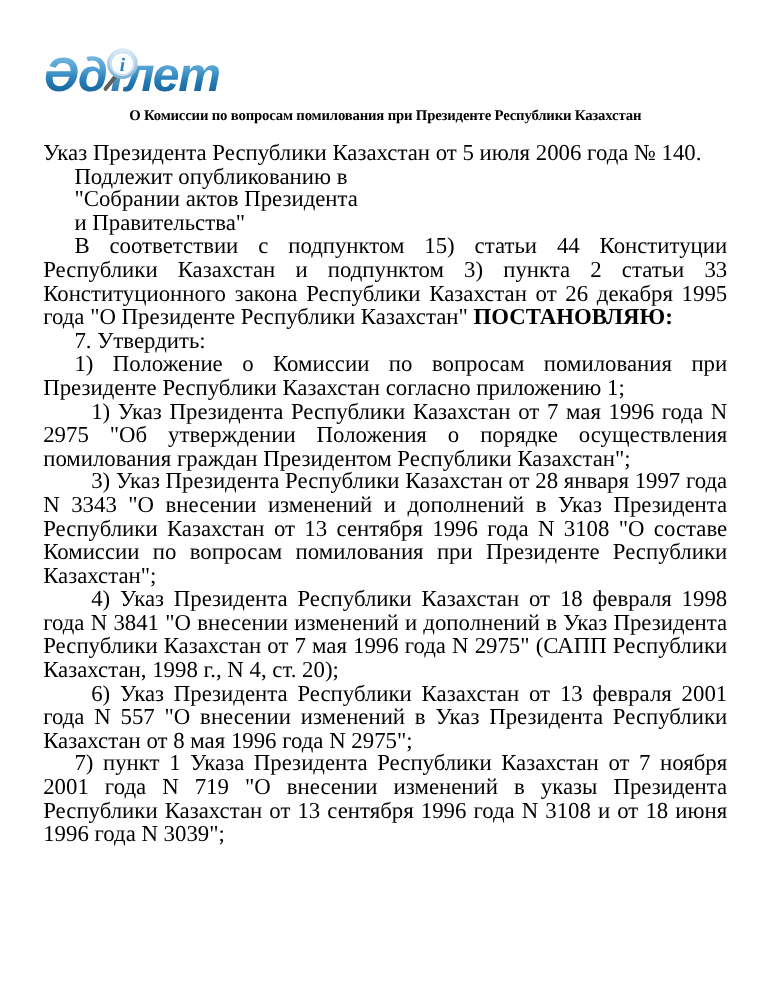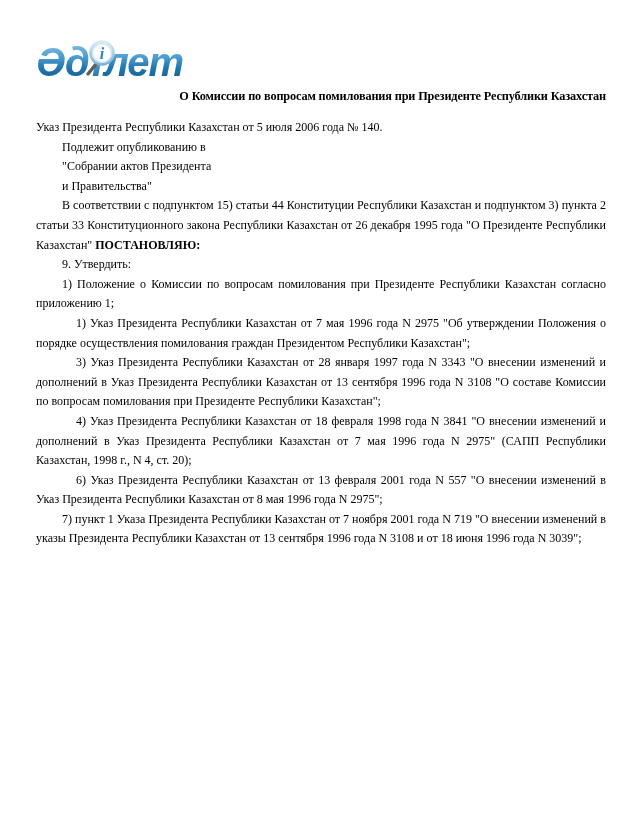--- a/index.html
+++ b/index.html
@@ -40,27 +40,27 @@
     width: 570px;
   }
 
   .doc-title {
     font-family: "Liberation Serif", "DejaVu Serif", serif;
     font-weight: bold;
     font-size: 12.3px;
     line-height: 16px;
     letter-spacing: -0.15px;
     margin: 0 0 14px 0;
-    text-align: right;
+    text-align: center;
     white-space: nowrap;
   }
 
   p.para {
     margin: 0;
-    font-size: 12px;
+    font-size: 19px;
     line-height: 19.6px;
     text-align: justify;
     text-justify: inter-word;
     hyphens: none;
   }
 
   
   .ind-0   { text-indent: 0; }
   .ind-md  { text-indent: 26px; }
   .ind-lg  { text-indent: 40px; }
@@ -112,21 +112,21 @@
     <div class="doc-title">О Комиссии по вопросам помилования при Президенте Республики Казахстан</div>
 
     <p class="para ind-0">Указ Президента Республики Казахстан от 5 июля 2006 года № 140.</p>
 
     <p class="para ind-md no-justify">Подлежит опубликованию в</p>
     <p class="para ind-md no-justify">"Собрании актов Президента</p>
     <p class="para ind-md no-justify">и Правительства"</p>
 
     <p class="para ind-md"><span>В соответствии с подпунктом 15) статьи 44 Конституции Республики Казахстан и подпунктом 3) пункта 2 статьи 33 Конституционного закона Республики Казахстан от 26 декабря 1995 года "О Президенте Республики Казахстан" </span><span class="b">ПОСТАНОВЛЯЮ:</span></p>
 
-    <p class="para ind-md no-justify">9. Утвердить:</p>
+    <p class="para ind-md no-justify">7. Утвердить:</p>
 
     <p class="para ind-md">1) Положение о Комиссии по вопросам помилования при Президенте Республики Казахстан согласно приложению 1;</p>
 
 
 
     <p class="para ind-lg">1) Указ Президента Республики Казахстан от 7 мая 1996 года N 2975 "Об утверждении Положения о порядке осуществления помилования граждан Президентом Республики Казахстан";</p>
 
 
     <p class="para ind-lg">3) Указ Президента Республики Казахстан от 28 января 1997 года N 3343 "О внесении изменений и дополнений в Указ Президента Республики Казахстан от 13 сентября 1996 года N 3108 "О составе Комиссии по вопросам помилования при Президенте Республики Казахстан";</p>
 

